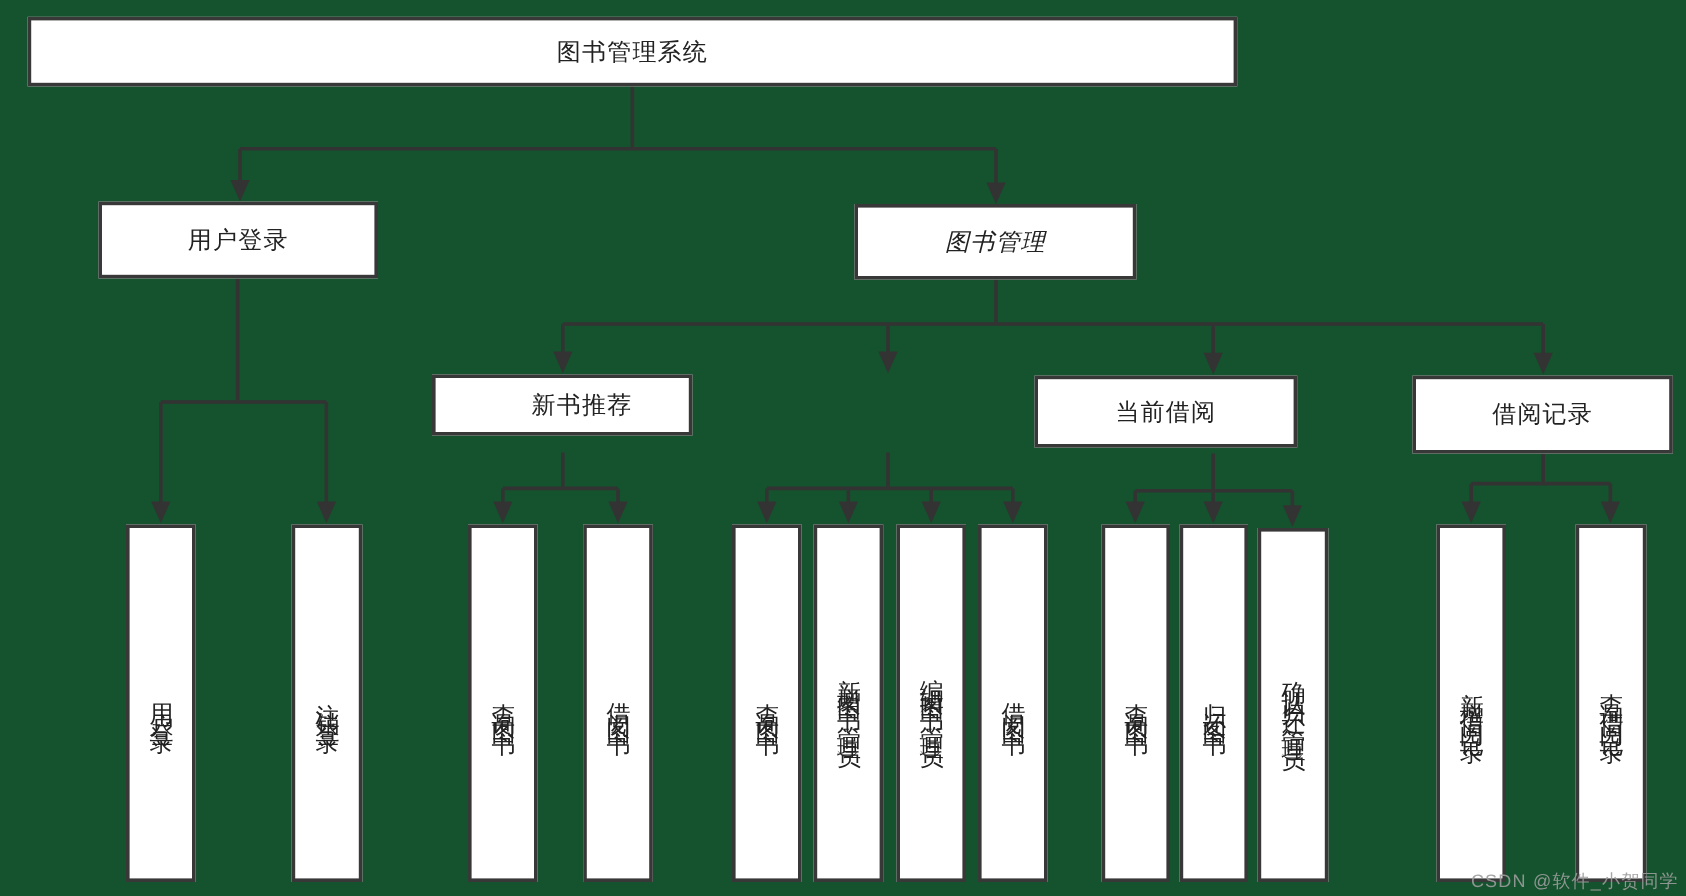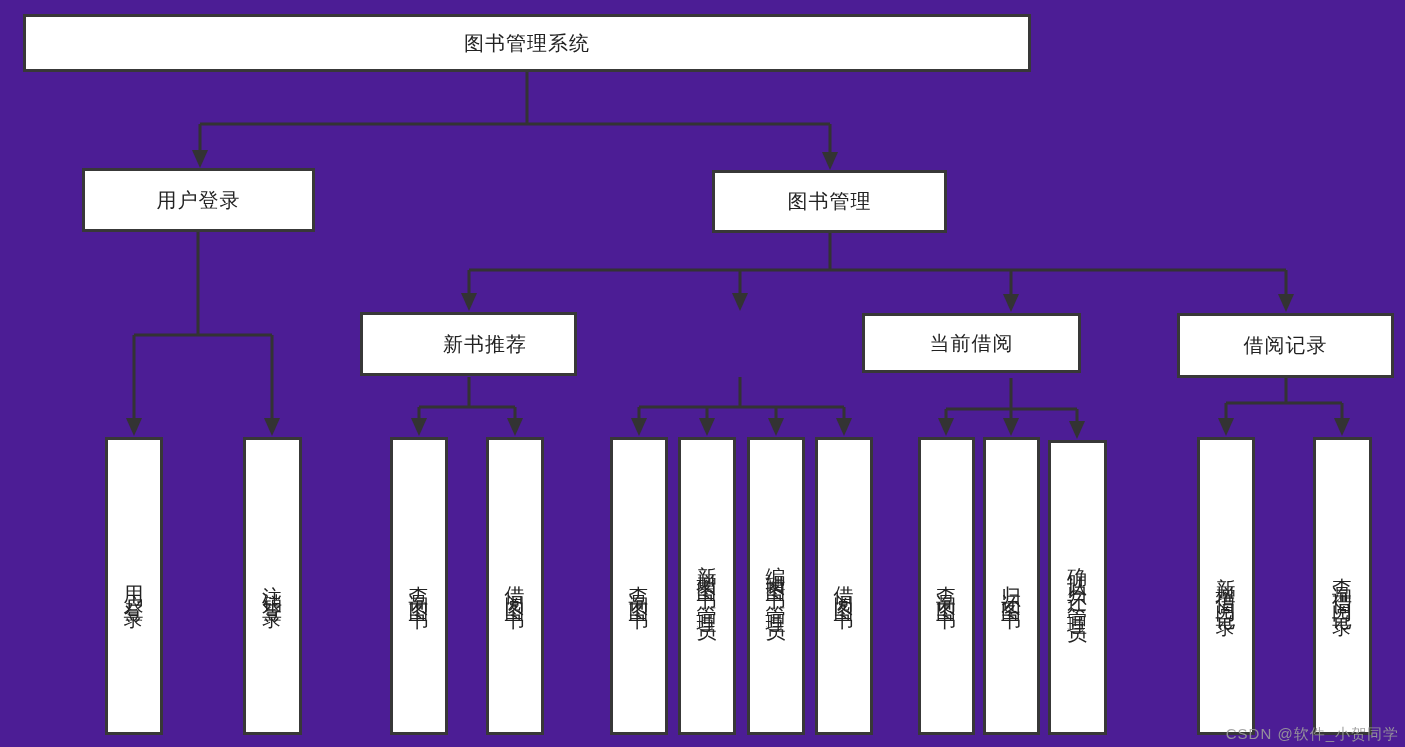--- a/index.html
+++ b/index.html
@@ -5,21 +5,21 @@
   html, body {
     margin: 0;
     padding: 0;
     background: #ffffff;
     font-family: "Liberation Sans", "DejaVu Sans", sans-serif;
   }
   .canvas {
     position: relative;
     width: 1405px;
     height: 747px;
-    background: #4c1d95;
+    background: #14532d;
     overflow: hidden;
   }
   svg.wires {
     position: absolute;
     left: 0; top: 0;
     width: 1405px; height: 747px;
   }
   .node {
     position: absolute;
     box-sizing: border-box;
@@ -31,23 +31,23 @@
     justify-content: center;
     font-size: 20px;
     letter-spacing: 1px;
     text-align: center;
     z-index: 2;
   }
   
   .n-root   { left: 23px;   top: 14px;  width: 1008px; height: 58px; }
   
   .n-login  { left: 82px;   top: 168px; width: 233px;  height: 64px; }
-  .n-mgmt   { left: 712px;  top: 170px; width: 235px;  height: 63px; }
+  .n-mgmt   { left: 712px;  top: 170px; width: 235px;  height: 63px; font-style: italic; }
   
-  .n-rec    { left: 360px;  top: 312px; width: 217px;  height: 64px; padding-left: 33px; }
+  .n-rec    { left: 360px;  top: 312px; width: 217px;  height: 51px; padding-left: 33px; }
   .n-bor    { left: 632px;  top: 312px; width: 216px;  height: 65px; }
   .n-cur    { left: 862px;  top: 313px; width: 219px;  height: 60px; }
   .n-his    { left: 1177px; top: 313px; width: 217px;  height: 65px; }
   
   .leaf     { top: 437px; height: 298px; }
   .leaf .vtext {
     writing-mode: vertical-rl;
     text-orientation: mixed;
     letter-spacing: 8px;
     font-size: 20px;

